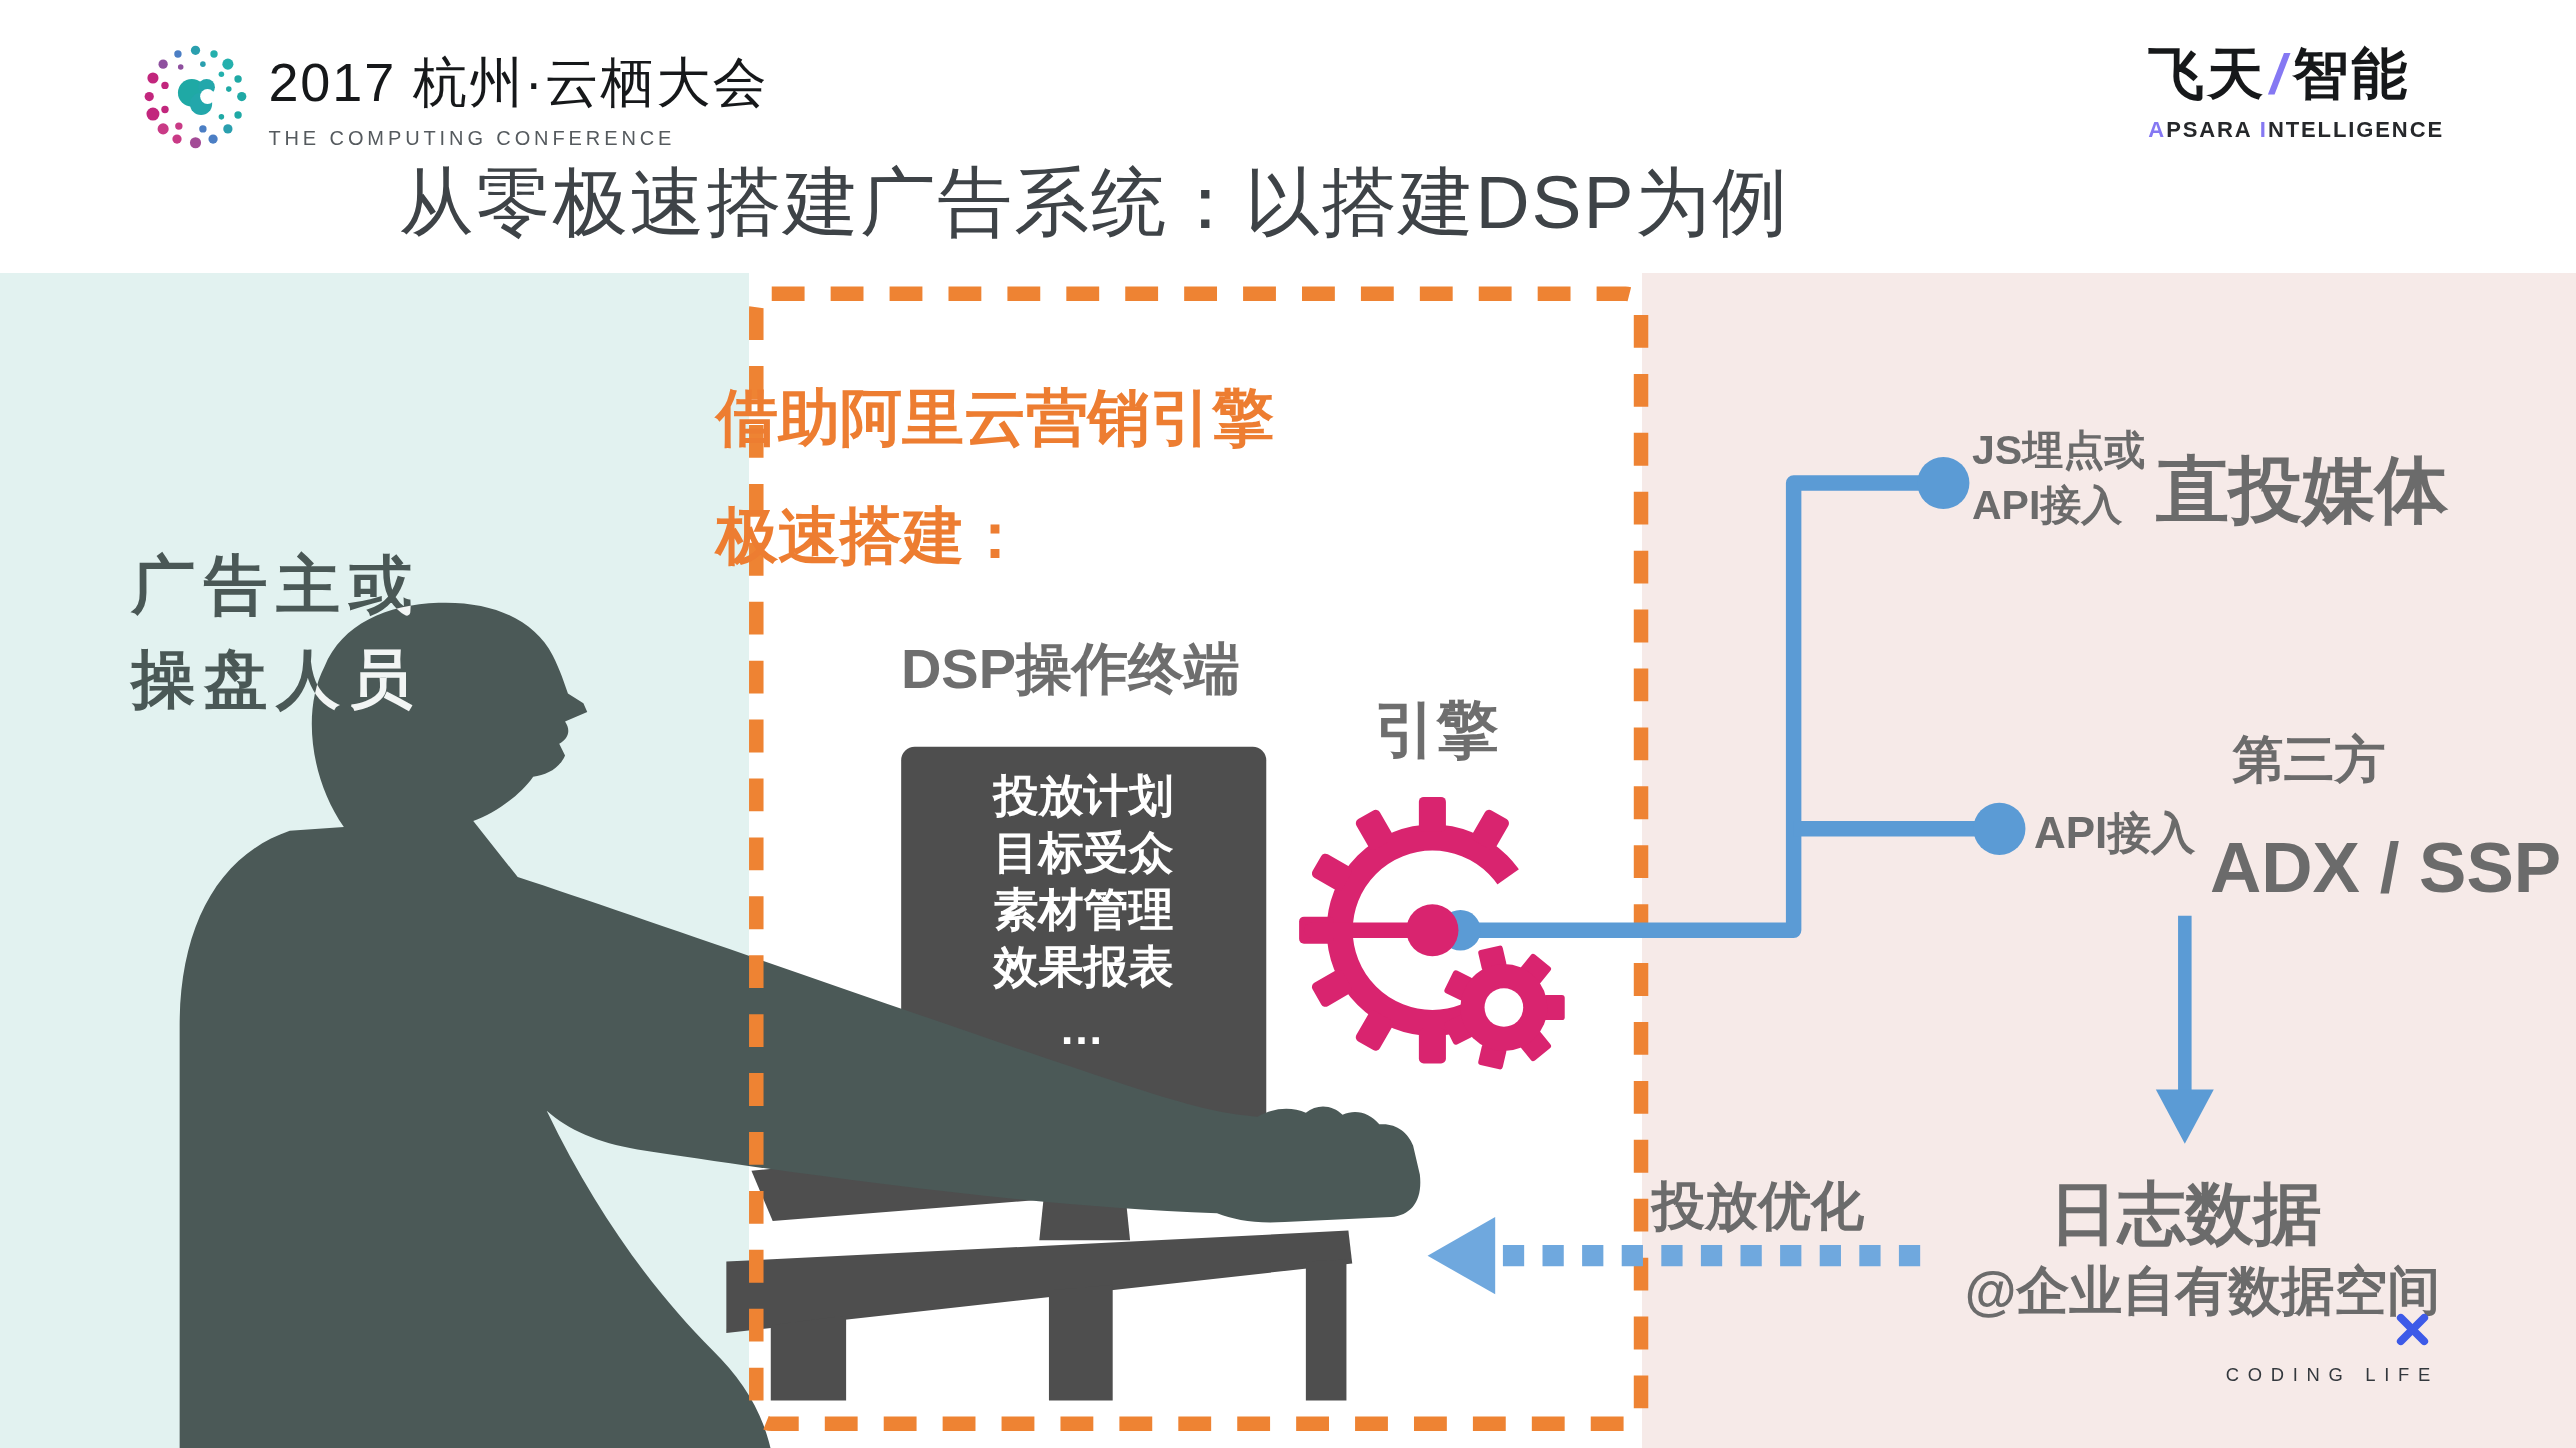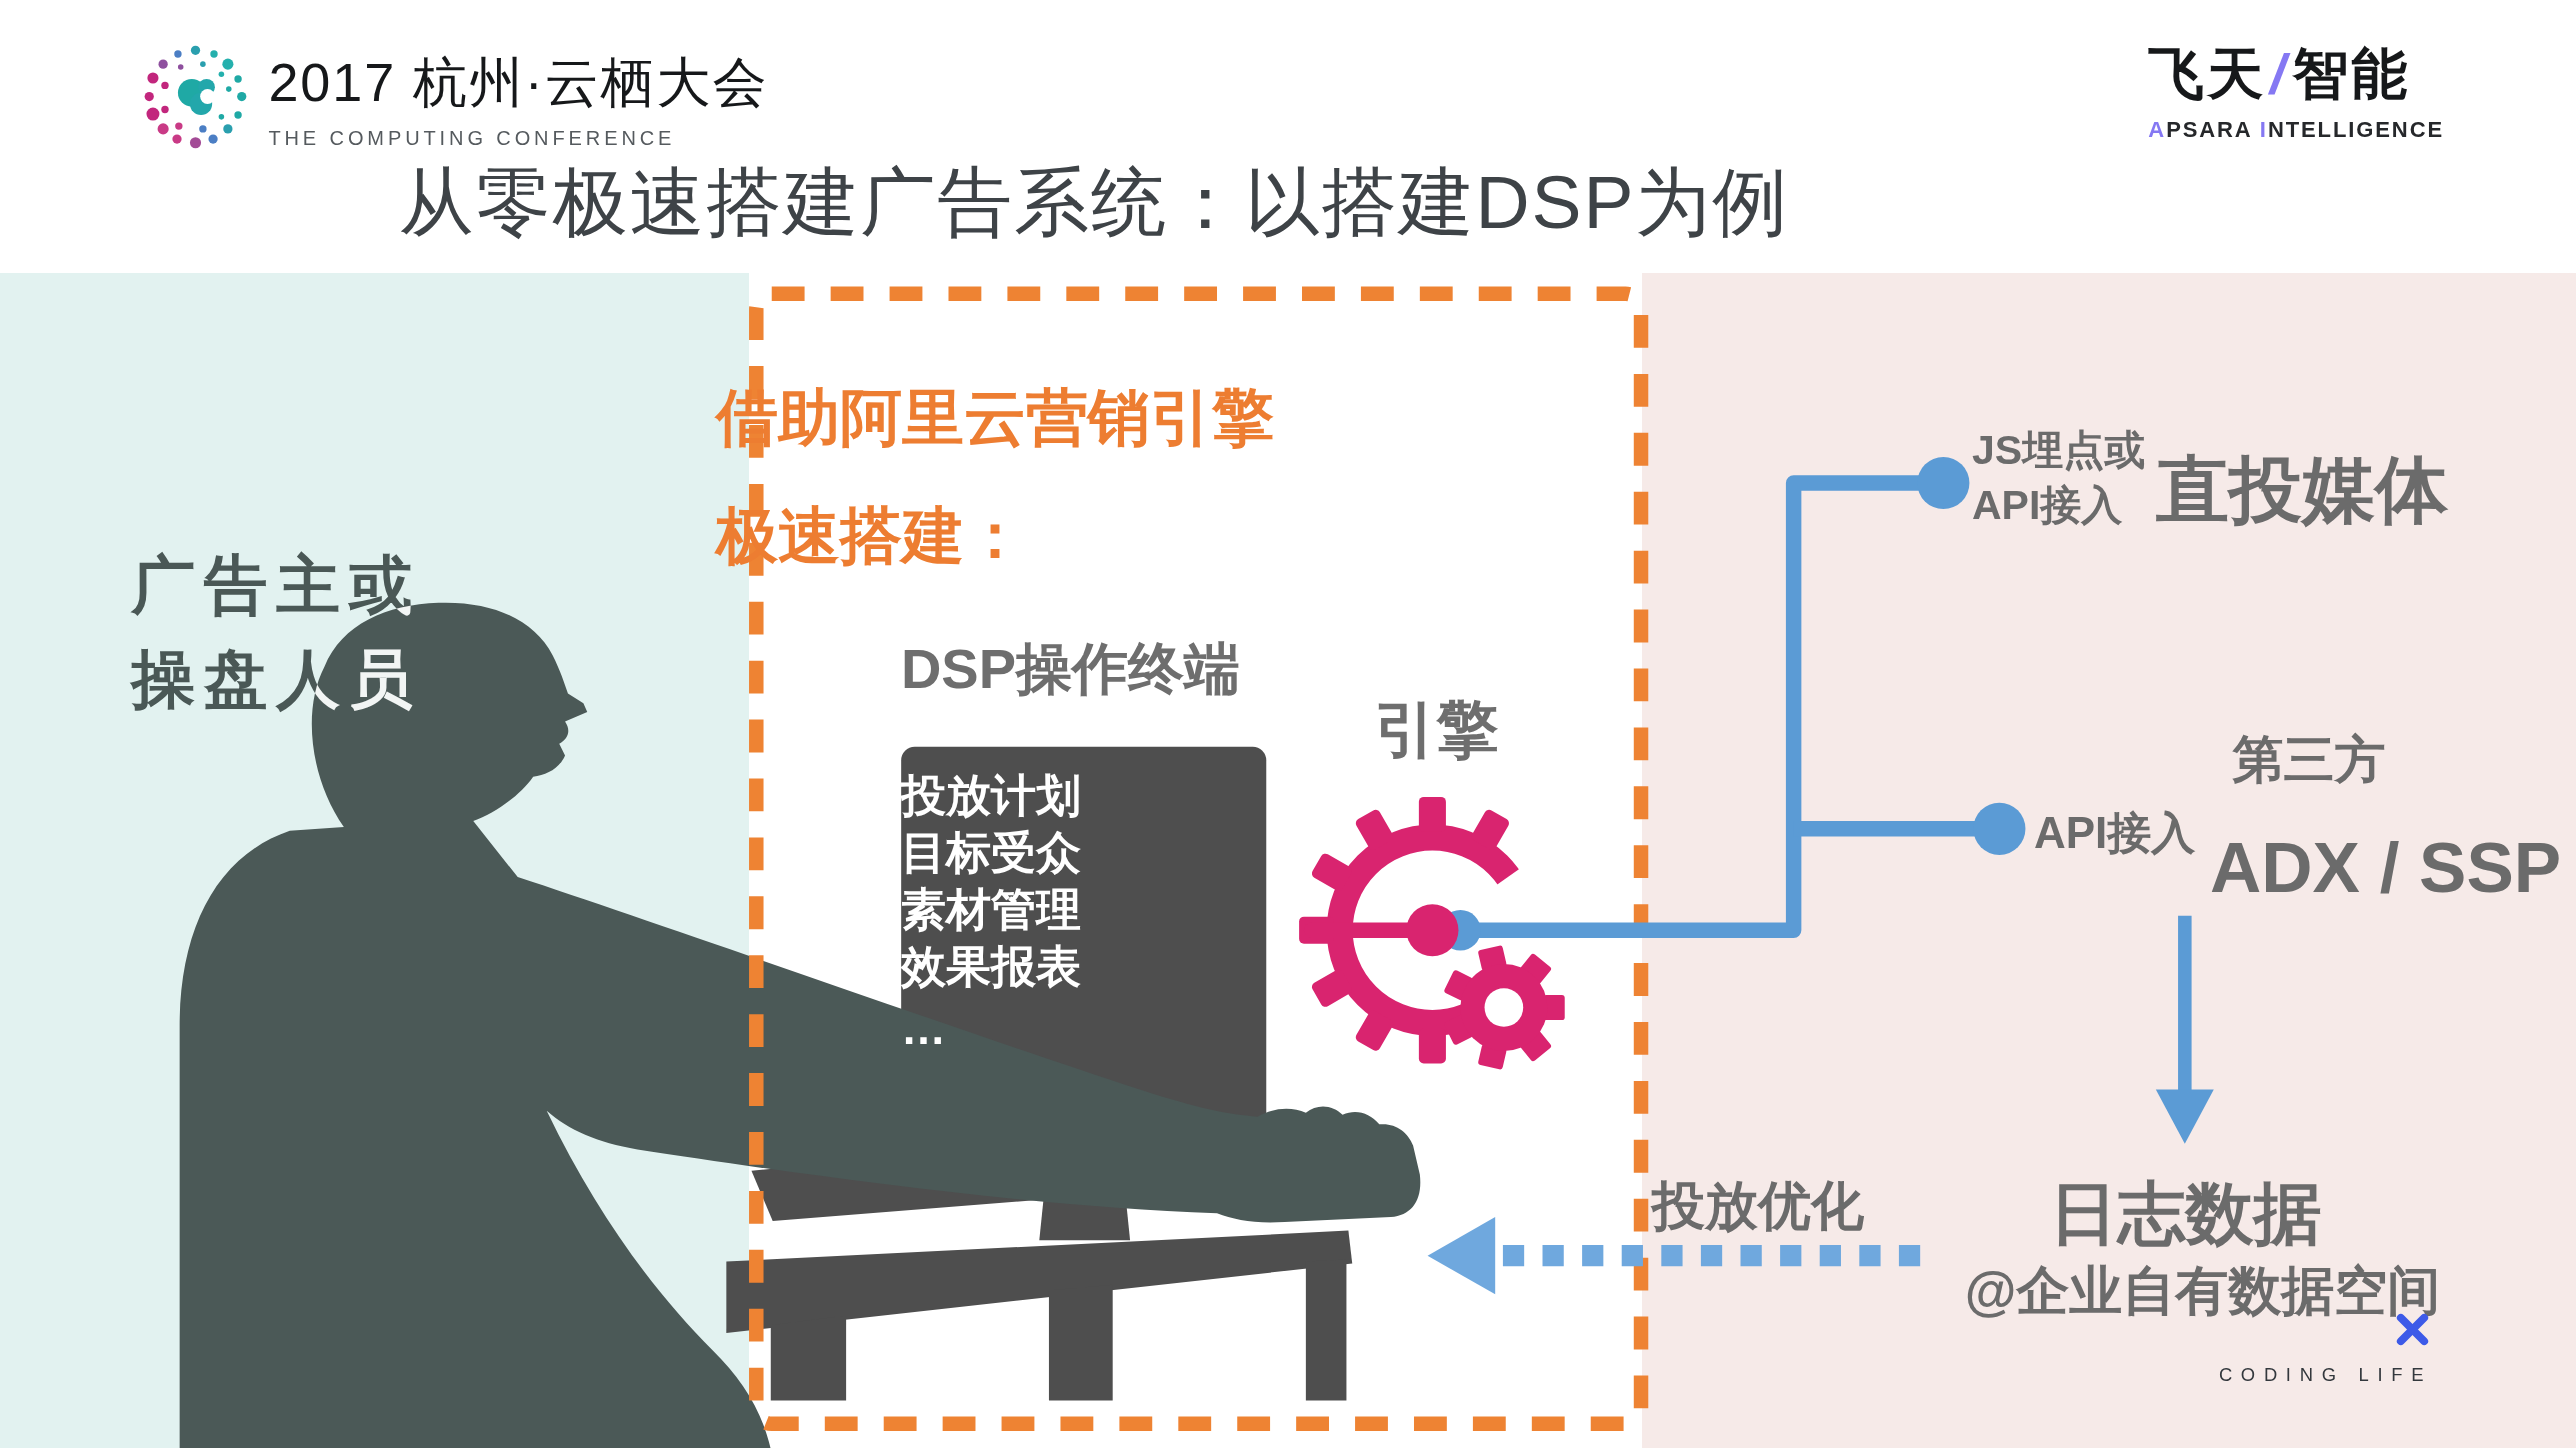--- a/index.html
+++ b/index.html
@@ -16,34 +16,34 @@
   .apsara{right:132px;top:37px;text-align:left;}
   .apsara .l1{font-size:56px;font-weight:800;color:#16181a;letter-spacing:2.9px;}
   .apsara .slash{color:#8578f3;font-style:italic;padding:0 3.9px;}
   .apsara .l2{font-size:22px;font-weight:700;color:#26282b;letter-spacing:1.9px;margin-top:3.9px;}
   .apsara .pu{color:#8578f3;}
   .page-title{left:0;top:153px;width:2188px;text-align:center;font-size:75px;color:#3e4347;font-weight:500;letter-spacing:1.9px;}
   
   .heading{left:716px;top:359px;width:885px;text-align:left;color:#ed7d31;font-weight:700;font-size:62px;line-height:118px;}
   .dsp-label{left:829px;top:632px;width:483px;text-align:center;font-size:56px;font-weight:700;color:#6e6e6e;}
   .engine-label{left:1352px;top:688px;width:169px;text-align:center;font-size:62px;font-weight:700;color:#6e6e6e;}
-  .monitor-text{left:901px;top:767px;width:365px;color:#ffffff;font-size:45px;font-weight:700;line-height:57px;}
+  .monitor-text{left:901px;top:767px;width:365px;text-align:center;color:#ffffff;font-size:45px;font-weight:700;line-height:57px;}
   .monitor-text .dots{letter-spacing:3.9px;line-height:68px;}
   
   .gray{color:#6b6b6b;font-weight:700;}
   .js-tag{left:1972px;top:423px;font-size:41px;line-height:55px;}
   .media-label{left:2156px;top:442px;font-size:73px;}
   .api-tag{left:2034px;top:804px;font-size:44px;}
   .adx-l1{left:2164px;top:726px;width:290px;text-align:center;font-size:51px;}
   .adx-l2{left:2210px;top:827px;width:357px;font-size:71px;}
   .opt-label{left:1647px;top:1171px;width:222px;text-align:center;font-size:53px;}
   .log-label{left:2026px;top:1169px;width:319px;text-align:center;font-size:68px;}
   .log-sub{left:1932px;top:1256px;width:541px;text-align:center;font-size:53px;}
   .community{left:2210px;top:1300px;font-size:52px;font-weight:700;color:#33383d;letter-spacing:2.9px;}
-  .coding{left:2212px;top:1364px;width:227px;text-align:center;font-size:18.4px;color:#33383d;letter-spacing:8.7px;font-weight:500;}
+  .coding{left:2212px;top:1364px;width:227px;text-align:right;font-size:18.4px;color:#33383d;letter-spacing:8.7px;font-weight:500;}
   .x-accent{left:2393px;top:1310px;}
   svg text{font-family:"Liberation Sans","DejaVu Sans",sans-serif;}
 </style>
 </head>
 <body>
 
 <div class="stage">
 
   <div class="abs panel-teal"></div>
   <div class="abs panel-pink"></div>

